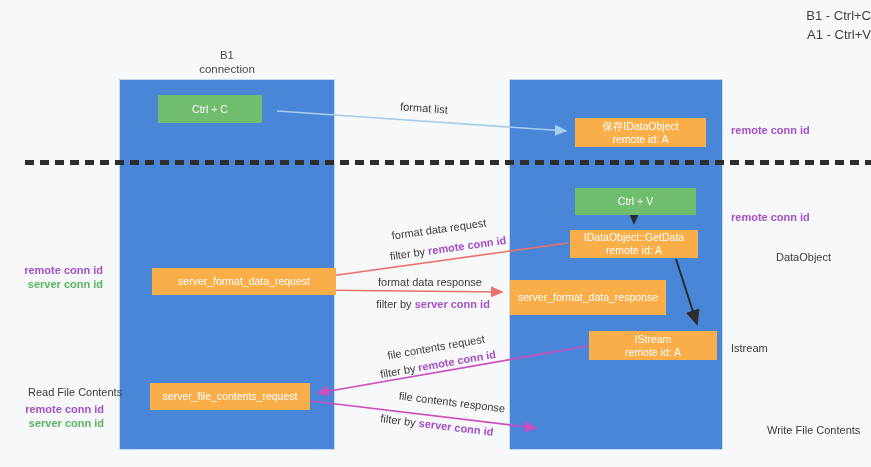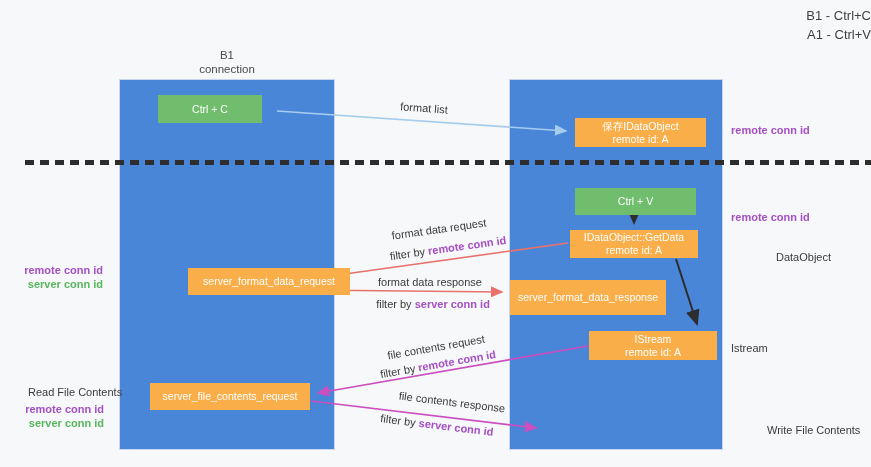--- a/index.html
+++ b/index.html
@@ -103,21 +103,21 @@
 
   <div class="node green" style="left:575px;top:188px;width:121px;height:27px;">
     <div>Ctrl + V</div>
   </div>
 
   <div class="node orange" style="left:570px;top:230px;width:128px;height:28px;">
     <div>IDataObject::GetData</div>
     <div>remote id: A</div>
   </div>
 
-  <div class="node orange" style="left:152px;top:268px;width:162px;height:27px;margin-left:36px;">
+  <div class="node orange" style="left:152px;top:268px;width:184px;height:27px;">
     <div>server_format_data_request</div>
   </div>
 
   <div class="node orange" style="left:510px;top:280px;width:156px;height:35px;">
     <div>server_format_data_response</div>
   </div>
 
   <div class="node orange" style="left:589px;top:331px;width:128px;height:29px;">
     <div>IStream</div>
     <div>remote id: A</div>

